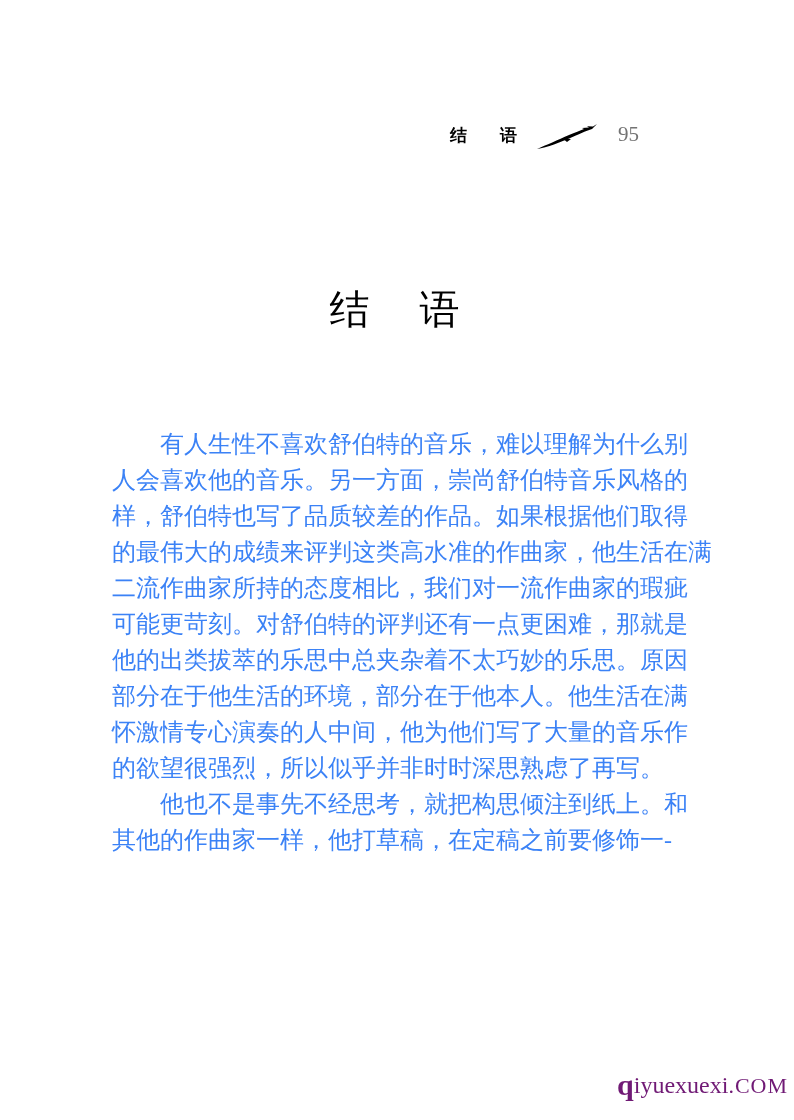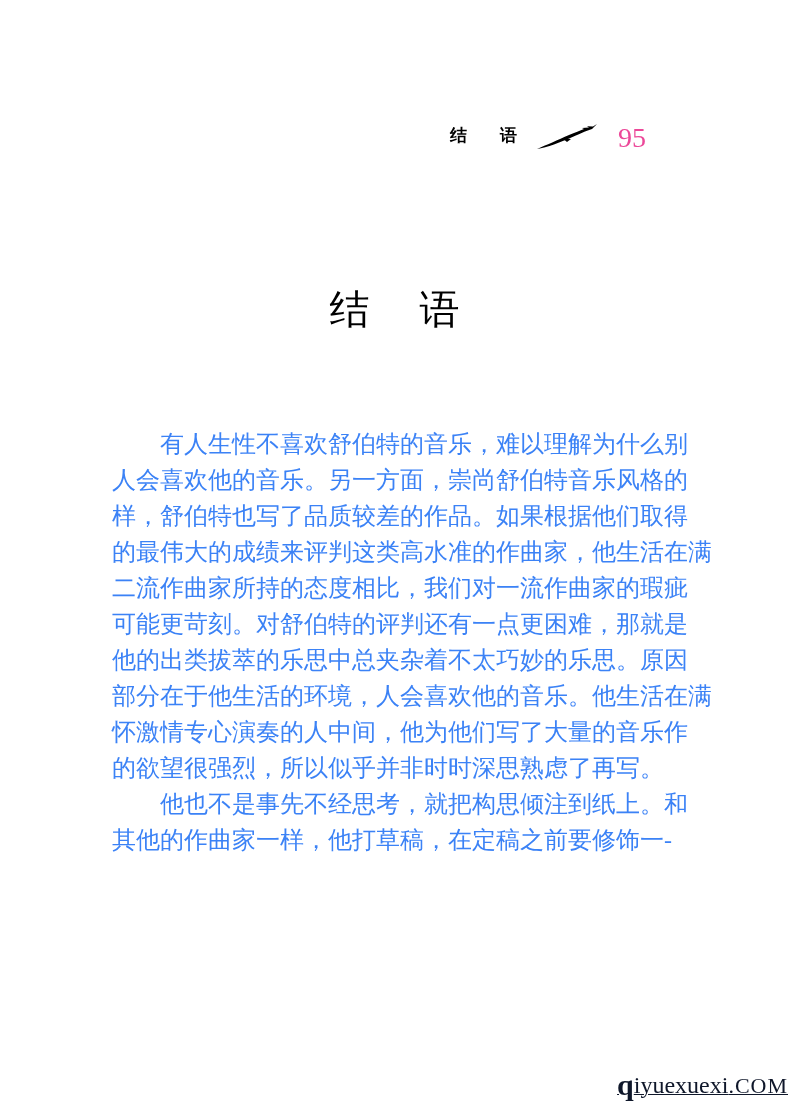--- a/index.html
+++ b/index.html
@@ -27,22 +27,22 @@
     color: #000;
     white-space: nowrap;
   }
   .rh-quill {
     position: absolute; left: 536px; top: 0px;
     width: 62px; height: 26px;
   }
   .rh-quill svg { display: block; }
   .rh-page {
     position: absolute; left: 618px; top: -2px;
-    font-size: 28px;
-    color: #ec4899;
+    font-size: 21px;
+    color: #737373;
   }
   
   .chapter-title {
     position: absolute;
     top: 282px; left: 0; right: 0;
     margin: 0;
     text-align: center;
     font-size: 40px;
     font-weight: normal;
     letter-spacing: 5px;
@@ -99,24 +99,24 @@
   <h1 class="chapter-title">结　语</h1>
 
   <div class="body-text">
     <div class="body-line indent">有人生性不喜欢舒伯特的音乐，难以理解为什么别</div>
     <div class="body-line">人会喜欢他的音乐。另一方面，崇尚舒伯特音乐风格的</div>
     <div class="body-line">样，舒伯特也写了品质较差的作品。如果根据他们取得</div>
     <div class="body-line">的最伟大的成绩来评判这类高水准的作曲家，他生活在满</div>
     <div class="body-line">二流作曲家所持的态度相比，我们对一流作曲家的瑕疵</div>
     <div class="body-line">可能更苛刻。对舒伯特的评判还有一点更困难，那就是</div>
     <div class="body-line">他的出类拔萃的乐思中总夹杂着不太巧妙的乐思。原因</div>
-    <div class="body-line">部分在于他生活的环境，人会喜欢他的音乐。他生活在满</div>
+    <div class="body-line">部分在于他生活的环境，部分在于他本人。他生活在满</div>
     <div class="body-line">怀激情专心演奏的人中间，他为他们写了大量的音乐作</div>
     <div class="body-line">的欲望很强烈，所以似乎并非时时深思熟虑了再写。</div>
     <div class="body-line indent">他也不是事先不经思考，就把构思倾注到纸上。和</div>
     <div class="body-line">其他的作曲家一样，他打草稿，在定稿之前要修饰一-</div>
   </div>
 
-  <div class="watermark" style="color: #0f172a; text-decoration: underline;">
+  <div class="watermark" style="color: #701a75;">
     <span class="wm-q">q</span><span class="wm-rest">iyuexuexi</span><span class="wm-com">.COM</span>
   </div>
 
 </div>
 
 </body></html>

